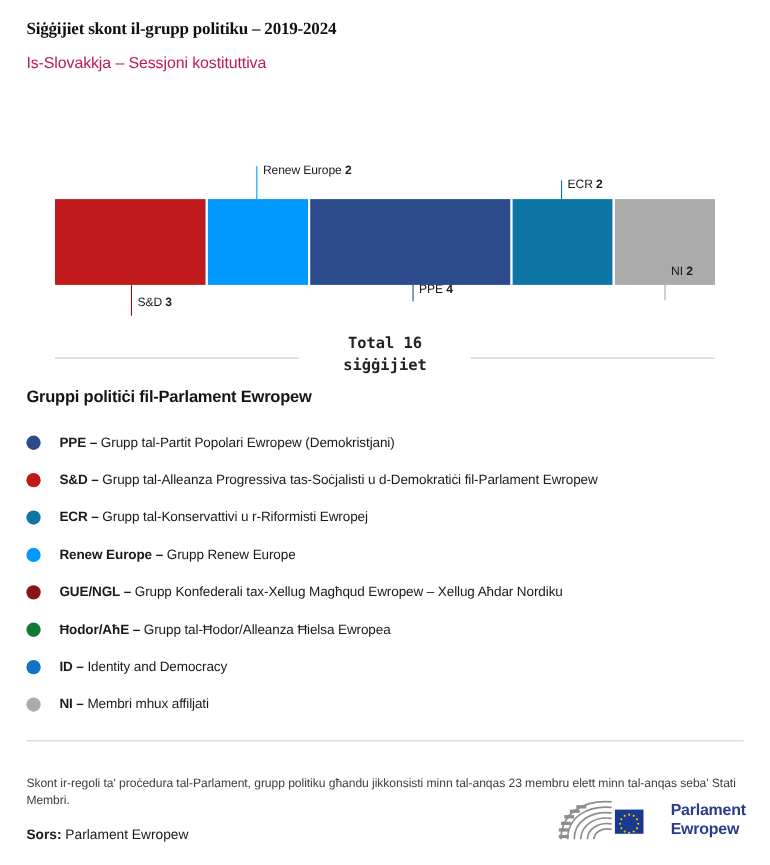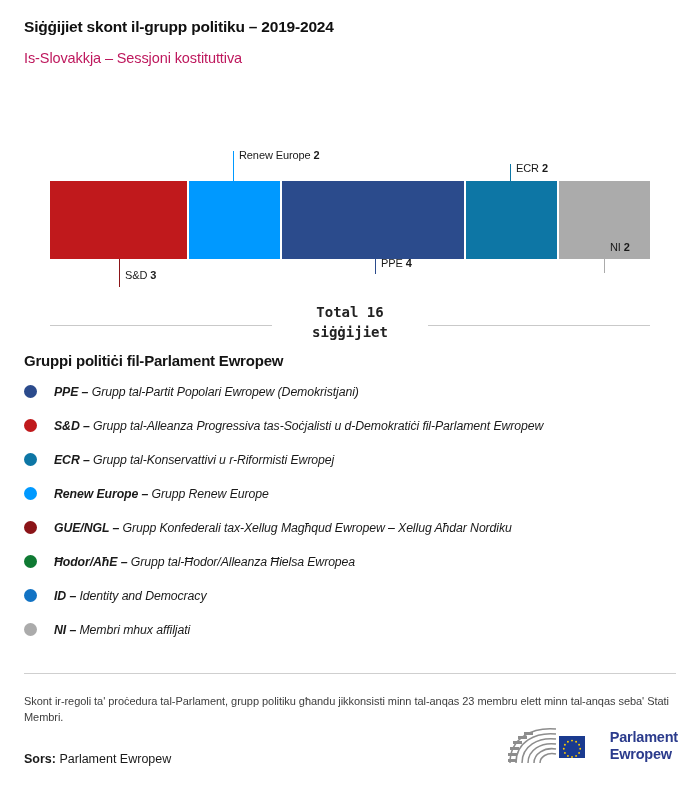--- a/index.html
+++ b/index.html
@@ -17,20 +17,21 @@
   }
 
   
   .header { padding: 18px 24px 0 24px; }
   .chart-title {
     font-size: 15.5px;
     font-weight: bold;
     letter-spacing: -0.2px;
     margin: 0 0 14px 0;
     color: #101010;
+    font-family: Liberation Serif, serif;
   }
   .chart-subtitle {
     font-size: 14.5px;
     font-weight: normal;
     color: #be185d;
     margin: 0;
     letter-spacing: -0.1px;
   }
 
   
@@ -95,23 +96,22 @@
     margin-top: 2px;
   }
   .legend-title {
     font-size: 15px;
     font-weight: bold;
     margin: 0 0 16px 0;
     letter-spacing: -0.2px;
   }
   .legend-row {
     display: flex;
-    align-items: flex-start;
+    align-items: center;
     height: 34px;
-    font-style: italic;
   }
   .dot {
     width: 13px;
     height: 13px;
     border-radius: 50%;
     flex: 0 0 13px;
     margin-right: 17px;
   }
   .legend-text {
     font-size: 12.3px;
@@ -120,21 +120,21 @@
   }
   .legend-abbr { font-weight: bold; }
 
   
   .foot-rule {
     height: 1px;
     background: #cfcfcf;
     margin: 16px 24px 0 24px;
   }
   .footnote {
-    margin: 19px 24px 0 24px;
+    margin: 30px 24px 0 24px;
     font-size: 11px;
     line-height: 16px;
     color: #3d3d3d;
     max-width: 650px;
     letter-spacing: -0.05px;
   }
 
   
   .source-bar {
     position: absolute;

